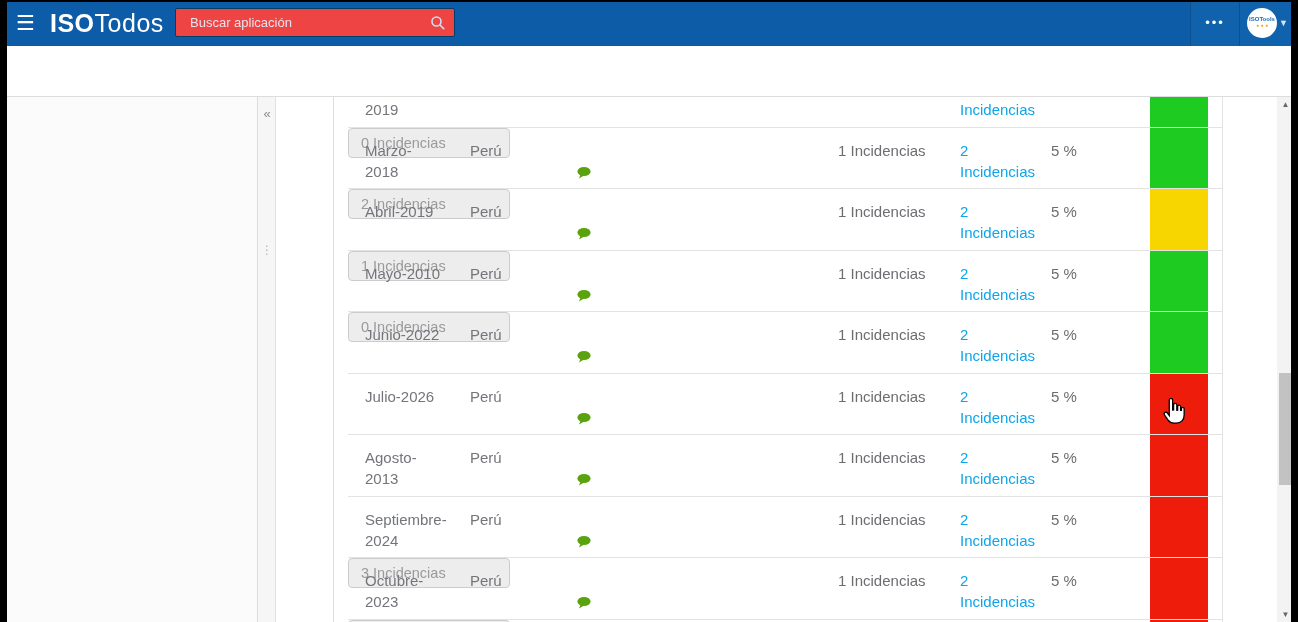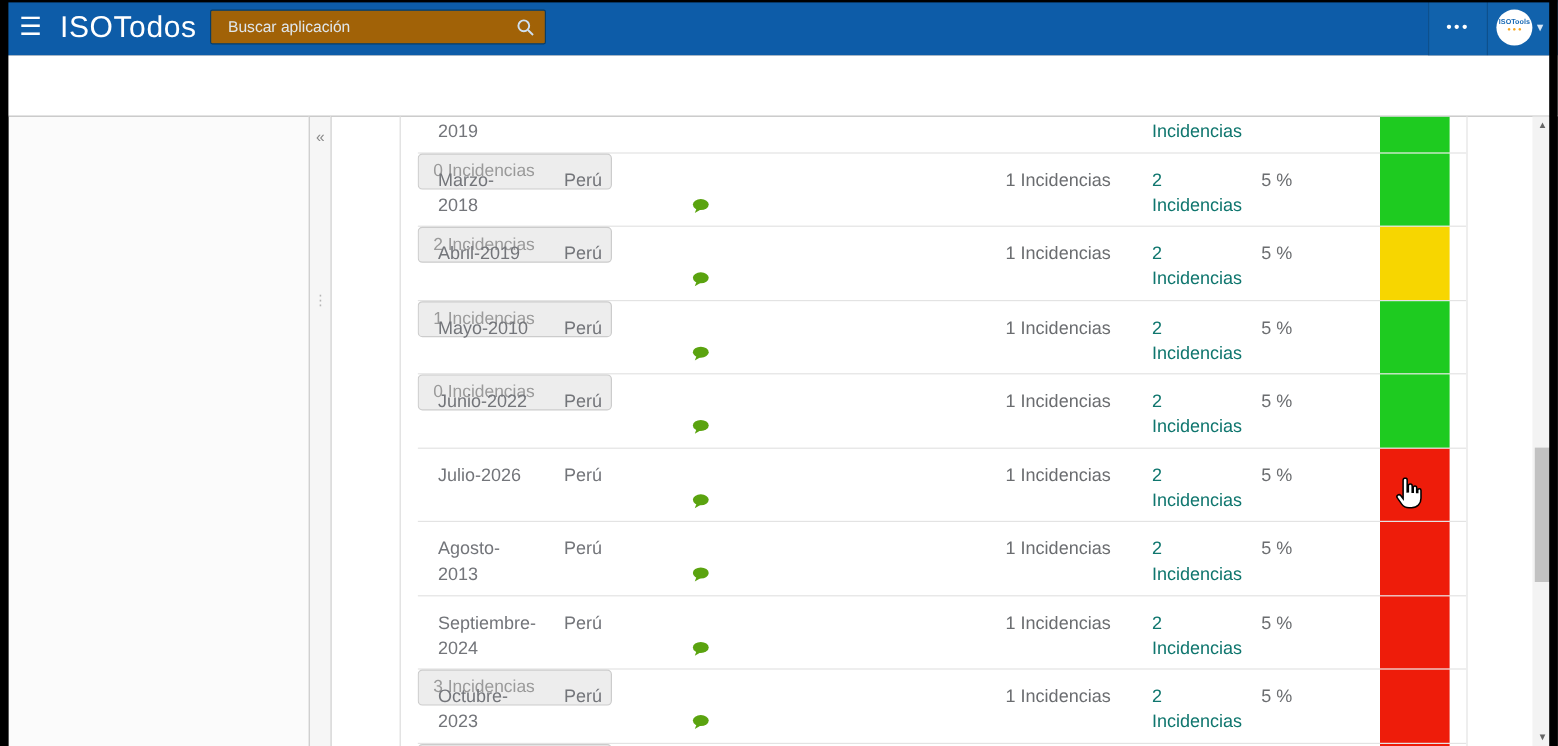--- a/index.html
+++ b/index.html
@@ -11,23 +11,23 @@
   
   .edge{position:absolute;background:#000;z-index:50;}
   .edge-left{left:0;top:0;width:7px;height:622px;}
   .edge-right{left:1291px;top:0;width:7px;height:622px;}
   .edge-top{left:0;top:0;width:1298px;height:2px;}
 
   
   .topbar{left:0;top:0;width:1298px;height:46px;background:#0d5ca8;z-index:5;}
   .hamburger{left:16px;top:0;height:46px;line-height:46px;color:#fff;font-size:21px;cursor:pointer;}
   .logo{left:50px;top:0;height:46px;line-height:46px;color:#fff;font-size:25px;letter-spacing:.5px;}
-  .logo b{font-weight:400;}
+  .logo b{font-weight:700;}
   .logo span.light{font-weight:300;}
-  .tb-search{left:175px;top:8px;width:280px;height:29px;background:#a16207;border:1px solid #063d69;border-radius:2px;}
+  .tb-search{left:175px;top:8px;width:280px;height:29px;background:#ef4444;border:1px solid #063d69;border-radius:2px;}
   .tb-search input{position:absolute;left:0;top:0;width:100%;height:100%;background:transparent;border:none;outline:none;
       color:#eaf3fb;font-size:13px;padding:0 30px 0 14px;font-family:inherit;}
   .tb-search input::placeholder{color:#e3eef9;opacity:.95;}
   .tb-search .mag{position:absolute;right:8px;top:6px;}
   .tb-right{left:1190px;top:0;width:101px;height:46px;background:#1162ac;}
   .dots-btn{left:1190px;top:0;width:50px;height:46px;line-height:46px;text-align:center;color:#fff;
       font-size:13px;letter-spacing:2px;border-left:1px solid rgba(0,0,0,.18);border-right:1px solid rgba(0,0,0,.18);cursor:pointer;}
   .avatar{left:1247px;top:8px;width:30px;height:30px;border-radius:50%;background:#fff;overflow:hidden;text-align:center;cursor:pointer;}
   .avatar .av-txt{display:block;margin-top:8px;font-size:6px;font-weight:700;color:#1a6ab5;line-height:6px;}
   .avatar .av-dots{display:block;font-size:5px;line-height:6px;}
@@ -71,21 +71,21 @@
   .rows{left:348px;top:97px;width:874px;height:525px;overflow:hidden;}
   .row{position:relative;width:100%;height:61.5px;border-bottom:1px solid #e3e3e3;}
   .row:first-child{margin-top:-31px;}
   .cell{position:absolute;top:12px;font-size:15px;line-height:21px;color:#73757a;white-space:pre-line;}
   .c-month{left:17px;width:92px;}
   .c-country{left:122px;}
   .c-comment{left:228px;top:15px;}
   .c-input{left:302px;top:13px;width:162px;height:30px;background:#ededed;border:1px solid #ccc;border-radius:4px;
       color:#9a9a9a;font-size:14.5px;padding:0 12px;outline:none;font-family:inherit;}
   .c-meta{left:490px;color:#6b6d70;}
-  .c-target{left:612px;width:86px;color:#0f766e;}
+  .c-target{left:612px;width:86px;color:#0ea5e9;}
   .c-pct{left:703px;color:#6b6d70;}
   .c-status{position:absolute;left:802px;top:0;width:58px;height:100%;cursor:pointer;}
 
   
   .scrollbar{left:1277px;top:97px;width:17px;height:525px;background:#f3f3f3;}
   .sc-arrow{position:absolute;left:0;width:17px;height:15px;color:#666;font-size:8px;text-align:center;line-height:15px;cursor:pointer;}
   .sc-up{top:0;}
   .sc-down{bottom:0;}
   .sc-thumb{position:absolute;left:1.5px;top:276px;width:14px;height:112px;background:#c2c2c2;cursor:pointer;}
 

